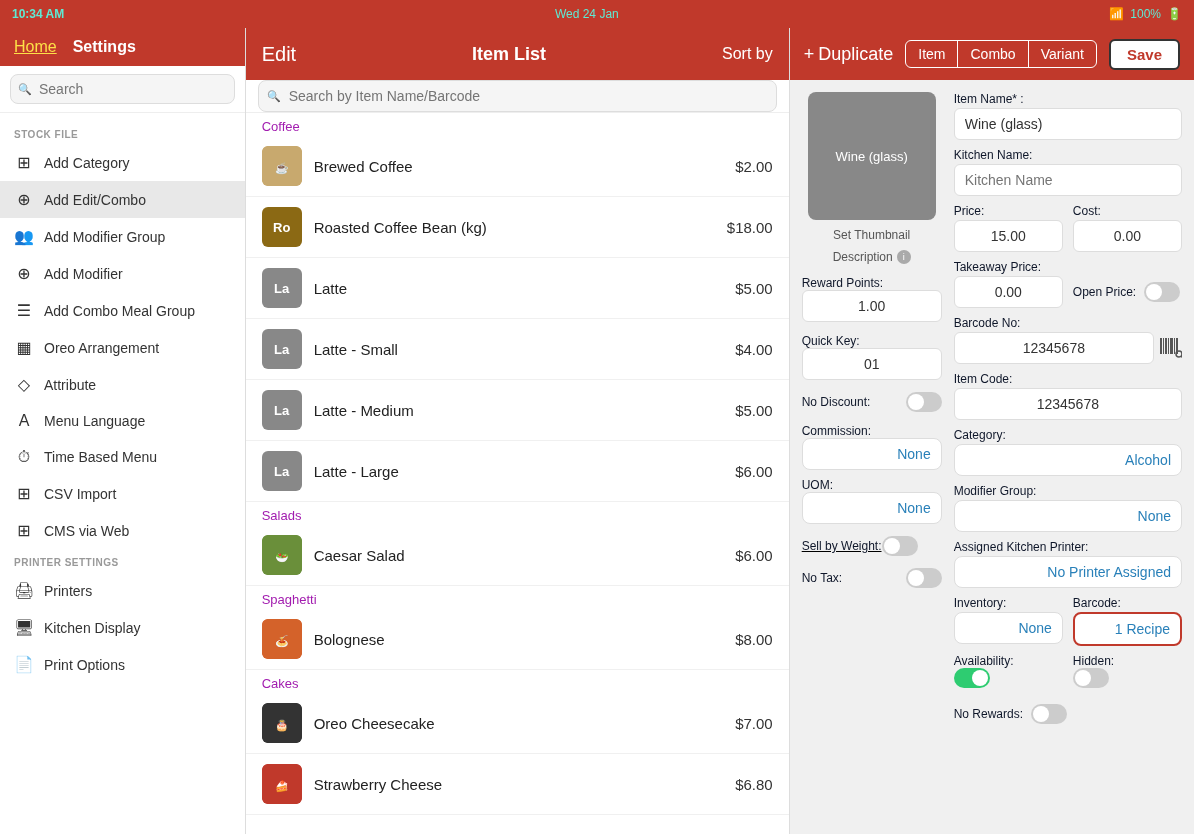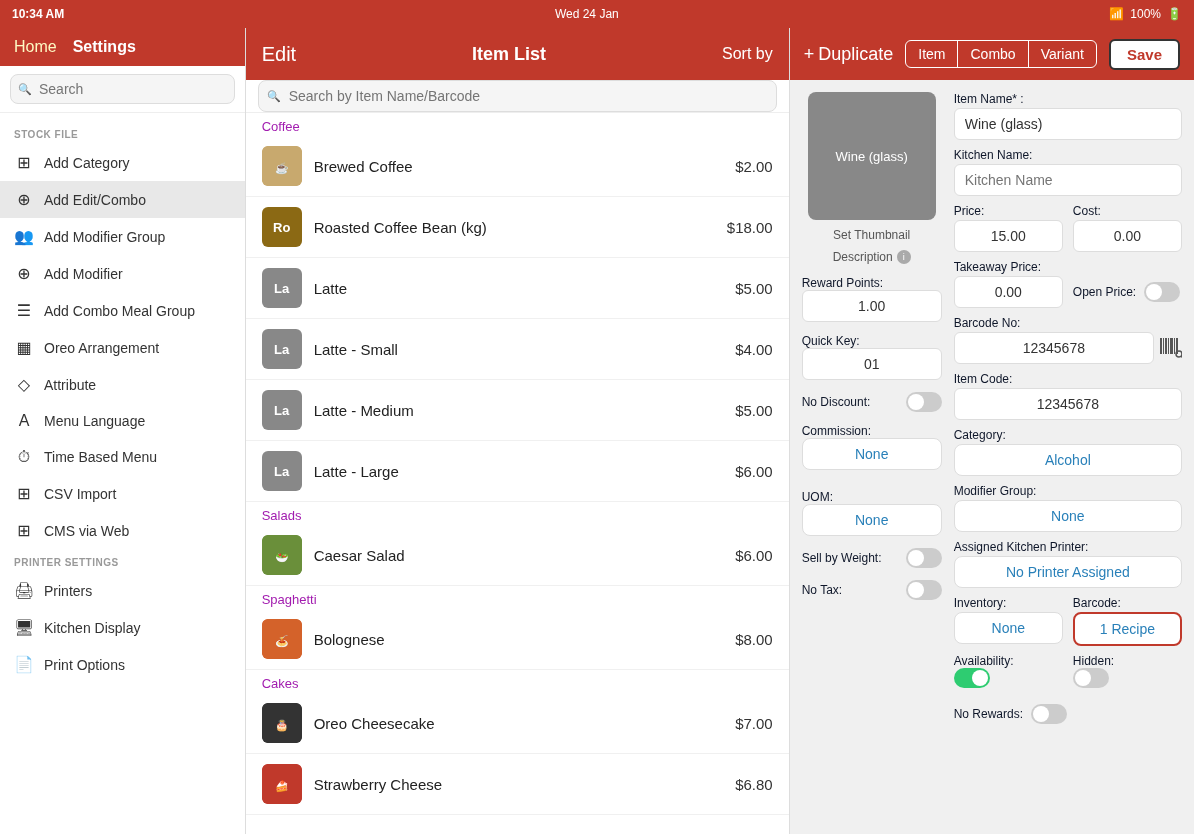--- a/index.html
+++ b/index.html
@@ -1,21 +1,21 @@
 <!DOCTYPE html>
 <html><head>
   <meta charset="utf-8">
   <style>
     * { box-sizing: border-box; margin: 0; padding: 0; font-family: -apple-system, BlinkMacSystemFont, 'Helvetica Neue', sans-serif; }
     body { width: 1194px; height: 834px; overflow: hidden; display: flex; flex-direction: column; background: #f0f0f0; }
 
     
     .status-bar {
       background: #c0392b;
-      color: #ffffff;
+      color: #5eead4;
       font-size: 12px;
       padding: 4px 12px;
       display: flex;
       justify-content: space-between;
       align-items: center;
       height: 28px;
     }
     .status-left { font-weight: 600; }
     .status-right { display: flex; align-items: center; gap: 6px; }
 
@@ -31,21 +31,21 @@
       flex-direction: column;
       overflow: hidden;
     }
     .sidebar-header {
       background: #c0392b;
       padding: 10px 14px;
       display: flex;
       gap: 16px;
       align-items: center;
     }
-    .sidebar-header .home { color: #fef9c3; font-size: 16px; font-weight: 400; }
+    .sidebar-header .home { color: #fde047; font-size: 16px; font-weight: 400; text-decoration: underline; }
     .sidebar-header .settings { color: white; font-size: 16px; font-weight: 700; }
     .sidebar-search {
       padding: 8px 10px;
       border-bottom: 1px solid #eee;
     }
     .sidebar-search input {
       width: 100%;
       padding: 6px 10px 6px 28px;
       border: 1px solid #ddd;
       border-radius: 8px;
@@ -280,21 +280,21 @@
     .form-input.centered { text-align: center; }
     .form-input.placeholder { color: #aaa; }
     .form-btn {
       border: 1px solid #ddd;
       border-radius: 8px;
       padding: 7px 10px;
       font-size: 14px;
       color: #2980b9;
       background: white;
       width: 100%;
-      text-align: center;
+      text-align: right;
       cursor: pointer;
     }
     .form-btn.red-outline { border: 2px solid #c0392b; color: #2980b9; }
     .barcode-row { display: flex; align-items: center; gap: 4px; }
     .barcode-row .form-input { flex: 1; }
     .barcode-icon { font-size: 20px; color: #555; cursor: pointer; }
   </style>
 </head>
 <body>
 
@@ -525,26 +525,26 @@
         <div style="width:100%;margin-top:4px;display:flex;justify-content:space-between;align-items:center;">
           <span class="form-label">No Discount:</span>
           <div class="toggle off"></div>
         </div>
 
         <div style="width:100%;margin-top:4px;">
           <div class="form-label">Commission:</div>
           <button class="form-btn">None</button>
         </div>
 
-        <div style="width:100%;margin-top:12px;">
+        <div style="width:100%;margin-top:0;">
           <div class="form-label">UOM:</div>
           <button class="form-btn">None</button>
         </div>
 
-        <div style="width:100%;margin-top:4px;display:flex;justify-content:space-between;align-items:center;">
+        <div style="width:100%;margin-top:4px;display:flex;justify-content:flex-start;align-items:center;text-decoration:underline;">
           <span class="form-label">Sell by Weight:</span>
           <div class="toggle off"></div>
         </div>
 
         <div style="width:100%;margin-top:4px;display:flex;justify-content:space-between;align-items:center;">
           <span class="form-label">No Tax:</span>
           <div class="toggle off"></div>
         </div>
       </div>
 

